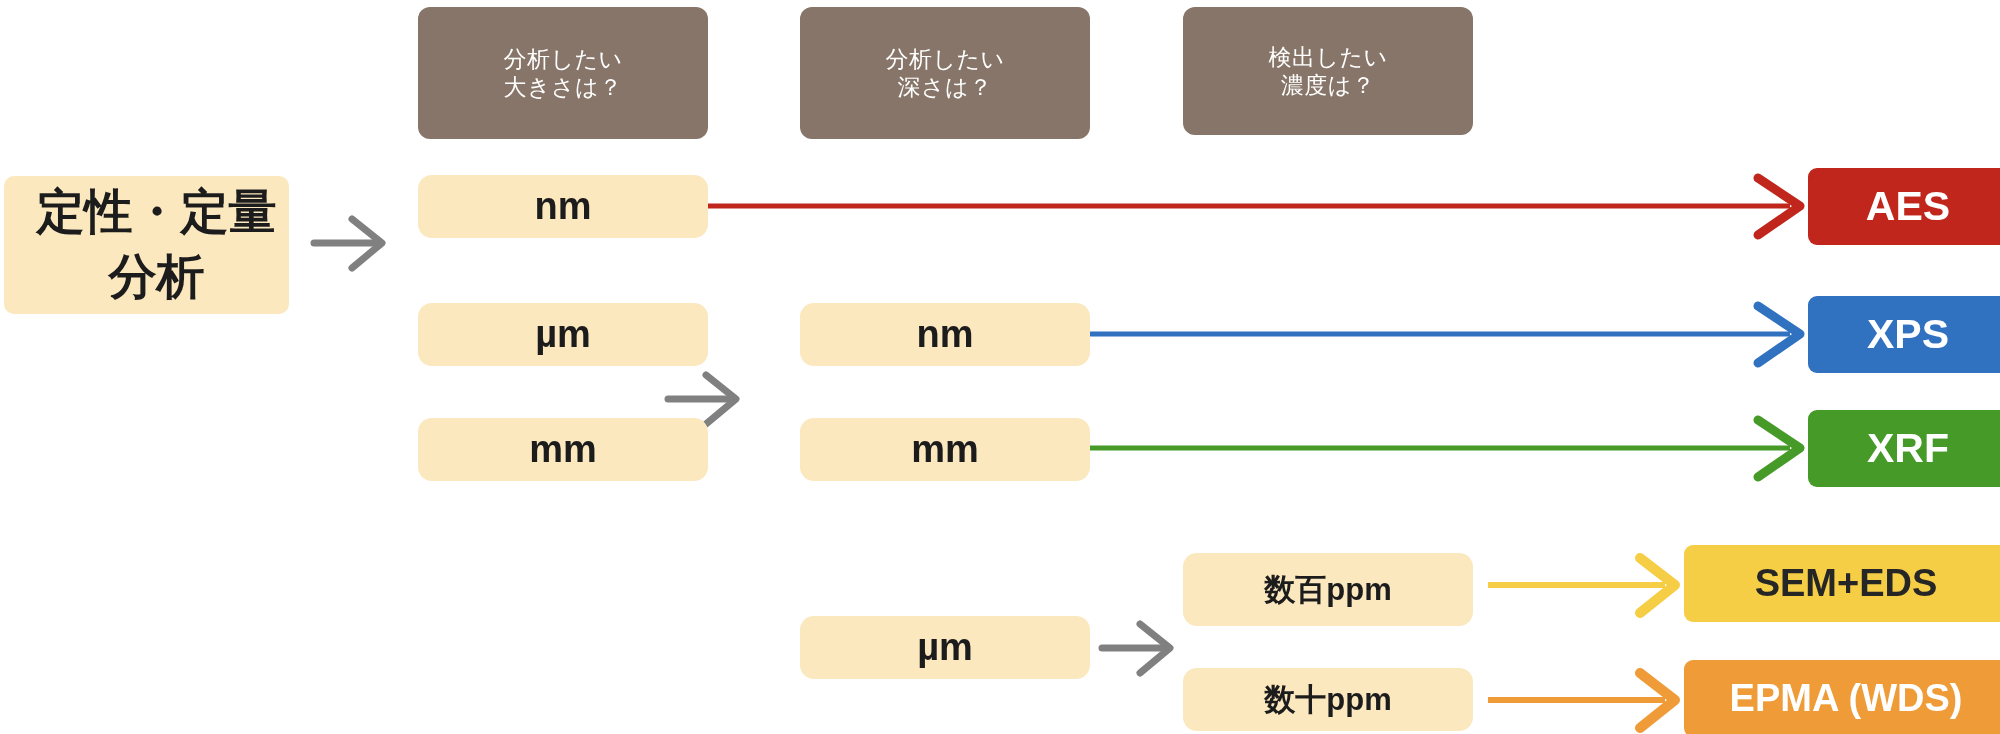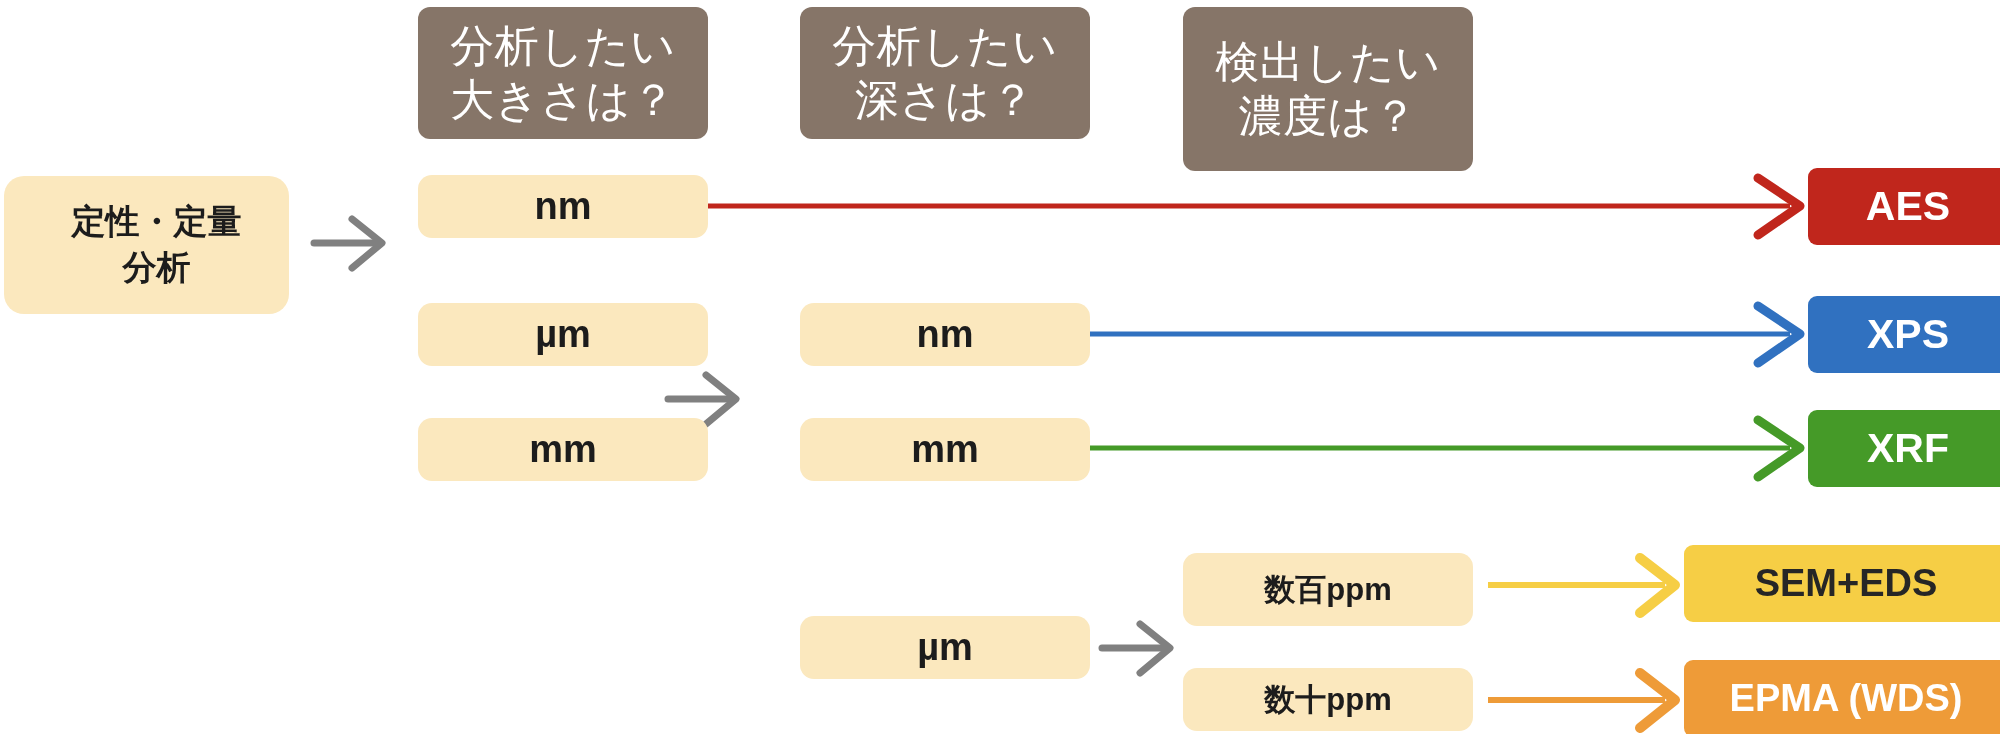--- a/index.html
+++ b/index.html
@@ -22,37 +22,37 @@
     justify-content:center;
     text-align:center;
     border-radius:14px;
     line-height:1.22;
     white-space:pre-line;
   }
   
   .qbox{
     background:#867568;
     color:#ffffff;
-    font-size:44px;
+    font-size:23px;
     font-weight:400;
     border-radius:12px;
     letter-spacing:.5px;
   }
   
   .obox{
     background:#fbe8be;
     color:#1c1c1c;
     font-weight:700;
   }
   .obox.unit{ font-size:38px; }
   .obox.conc{ font-size:31px; }
   .obox.start{
-    font-size:34px;
+    font-size:48px;
     line-height:1.35;
-    border-radius:20px;
+    border-radius:10px;
     padding-left:20px;
   }
   
   .rbox{
     font-size:41px;
     font-weight:700;
     border-radius:9px;
   }
   .rbox.aes{ background:#c0261c; color:#ffffff; }
   .rbox.xps{ background:#3071c0; color:#ffffff; }
@@ -114,21 +114,21 @@
   <div class="node qbox" style="left:418px;top:7px;width:290px;height:132px;">
     <span>分析したい
 大きさは？</span>
   </div>
 
   <div class="node qbox" style="left:800px;top:7px;width:290px;height:132px;">
     <span>分析したい
 深さは？</span>
   </div>
 
-  <div class="node qbox" style="left:1183px;top:7px;width:290px;height:164px;">
+  <div class="node qbox" style="left:1183px;top:7px;width:290px;height:128px;">
     <span>検出したい
 濃度は？</span>
   </div>
 
   <div class="node obox start" style="left:4px;top:176px;width:285px;height:138px;">
     <span>定性・定量
 分析</span>
   </div>
 
   <div class="node obox unit" style="left:418px;top:175px;width:290px;height:63px;">

